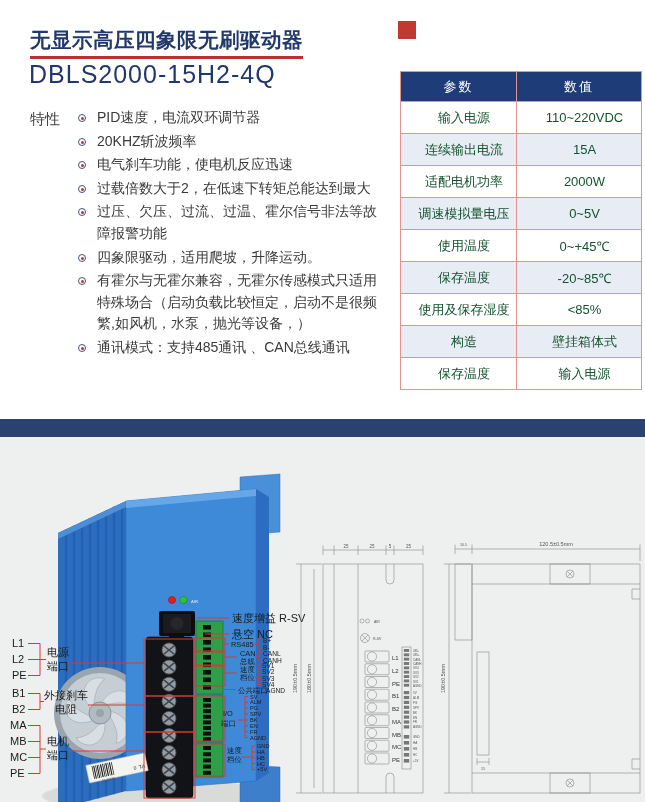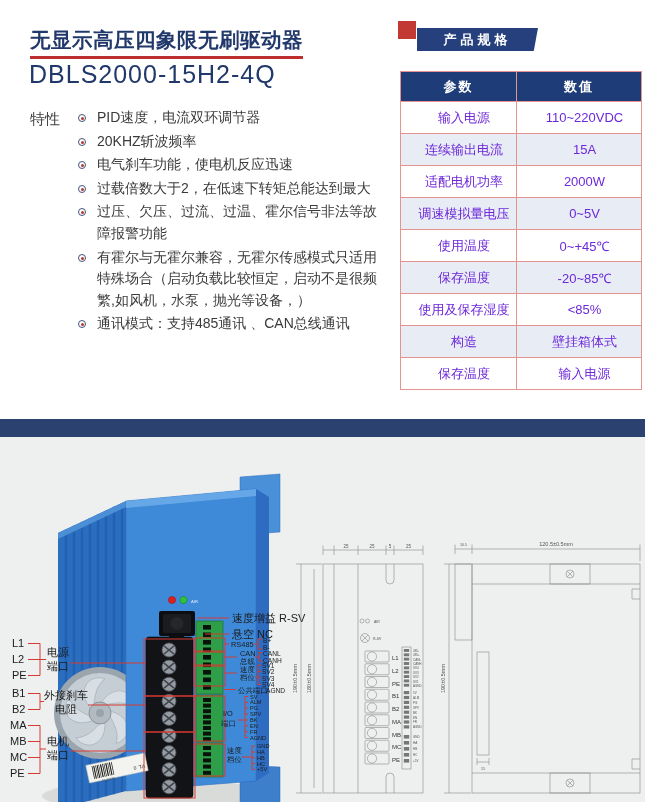--- a/index.html
+++ b/index.html
@@ -18,22 +18,22 @@
         border:1.5px solid #44537b;border-radius:50%;}
   .feature-item::after{content:"";position:absolute;left:5px;top:10px;width:3px;height:3px;
         background:#b03a34;border-radius:50%;}
   
   .spec-badge{position:absolute;left:398px;top:2px;width:18px;height:18px;background:#c23832;}
   .spec-header{position:absolute;left:417px;top:9px;width:121px;height:23px;background:#25407d;color:#fff;
         font-size:13px;font-weight:bold;letter-spacing:4px;display:flex;align-items:center;justify-content:center;
         clip-path:polygon(0 0,100% 0,96.5% 100%,0 100%);}
   .spec-table{position:absolute;left:400px;top:52px;width:241px;border-collapse:collapse;table-layout:fixed;}
   .spec-table th,.spec-table td{border:1px solid #e59391;text-align:center;vertical-align:middle;}
-  .spec-table th{background:#1e3c78;color:#fff;height:27px;font-size:13px;letter-spacing:2px;font-weight:bold;}
-  .spec-table td{height:29px;font-size:13px;color:#6d28d9;background:#fff;padding-left:12px;}
+  .spec-table th{background:#1e3c78;color:#fff;height:27px;font-size:13px;letter-spacing:2px;font-weight:normal;}
+  .spec-table td{height:29px;font-size:13px;color:#14532d;background:#fff;padding-left:12px;}
   .spec-table tr.alt td{background:#e7ecf5;}
   .col-param{width:116px;} .col-value{width:125px;}
   
   .divider{position:absolute;left:0;top:400px;width:645px;height:18px;background:#2b4270;}
   .illustration{position:absolute;left:0;top:418px;width:645px;height:384px;background:#eef0ef;}
   
   .tp{font-size:11px;fill:#1b1b1b;}           
   .tg{font-size:11px;fill:#1b1b1b;}           
   .tc{font-size:11px;fill:#1b1b1b;}           
   .tm{font-size:7.4px;fill:#1b1b1b;}          
@@ -57,27 +57,27 @@
   <div class="model">DBLS2000-15H2-4Q</div>
 
   <div class="features">
     <div class="features-label">特性</div>
     <ul class="feature-list">
       <li class="feature-item"><span>PID速度，电流双环调节器</span></li>
       <li class="feature-item"><span>20KHZ斩波频率</span></li>
       <li class="feature-item"><span>电气刹车功能，使电机反应迅速</span></li>
       <li class="feature-item"><span>过载倍数大于2，在低速下转矩总能达到最大</span></li>
       <li class="feature-item"><span>过压、欠压、过流、过温、霍尔信号非法等故障报警功能</span></li>
+      <li class="feature-item"><span>四象限驱动，适用爬坡，升降运动。</span></li>
       <li class="feature-item"><span>有霍尔与无霍尔兼容，无霍尔传感模式只适用特殊场合（启动负载比较恒定，启动不是很频繁,如风机，水泵，抛光等设备，）</span></li>
       <li class="feature-item"><span>通讯模式：支持485通讯 、CAN总线通讯</span></li>
     </ul>
   </div>
 
   <div class="spec-badge"></div>
-  <div class="spec-header">产品规格</div>
 
   <table class="spec-table">
     <colgroup>
         <col class="col-param">
         <col class="col-value">
       </colgroup>
     <tbody>
         <tr>
       <th>参数</th>
       <th>数值</th>

